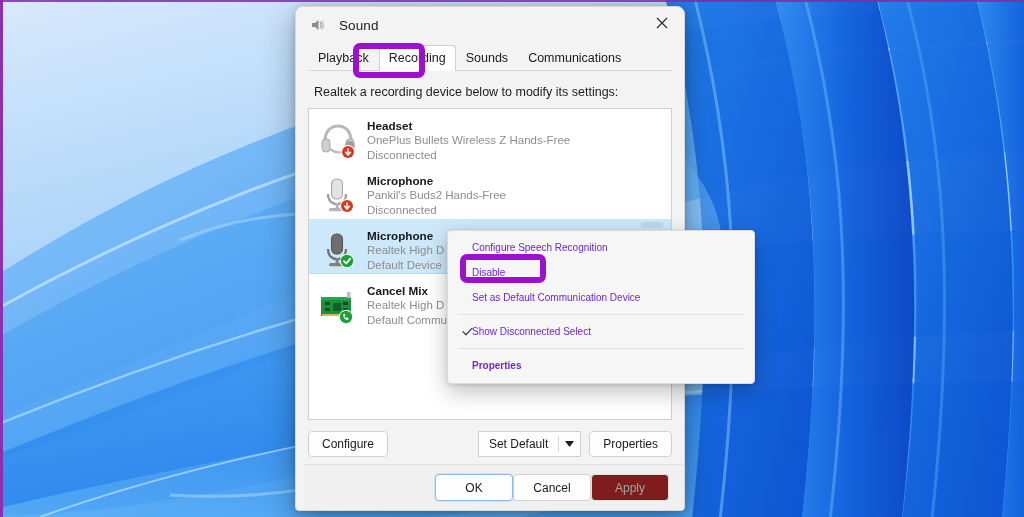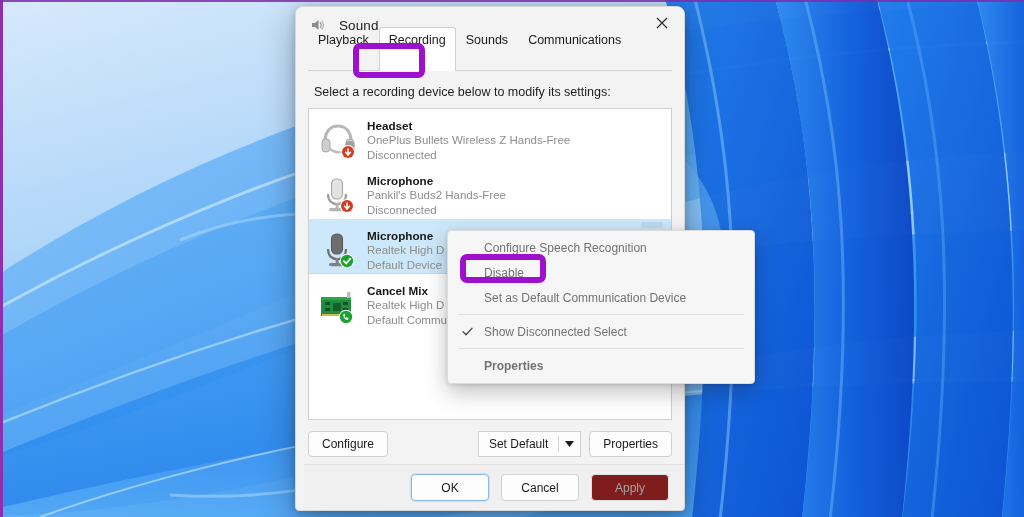--- a/index.html
+++ b/index.html
@@ -68,21 +68,21 @@
     position: relative;
     height: 26px;
     margin-top: 2px;
     padding-left: 12px;
     display: flex; align-items: flex-end;
     z-index: 3;
   }
   .tab {
     font-size: 12.5px;
     color: #1b1b1b;
-    padding: 4px 9px 23px 9px;
+    padding: 4px 9px 5px 9px;
     line-height: 16px;
     border: 1px solid transparent;
     border-bottom: none;
     position: relative;
     white-space: nowrap;
   }
   .tab.active {
     background: #ffffff;
     border-color: #d0d0d0;
     border-radius: 3px 3px 0 0;
@@ -194,21 +194,21 @@
 
   
   .footer {
     position: absolute;
     left: 8px; right: 0; bottom: 0;
     height: 46px;
     background: #f0f0f0;
     border-top: 1px solid #e2e2e2;
     display: flex; align-items: center; justify-content: flex-end;
     padding-right: 15px;
-    gap: 12px;
+    gap: 0;
   }
   .btn-footer {
     min-width: 78px; height: 27px;
   }
   .btn-ok {
     border: 1px solid #8cb8e8;
     box-shadow: 0 0 0 1px #cfe3f7;
   }
   .btn-apply { color: #a4a4a4; background: #7f1d1d; border-color: #e0e0e0; }
 
@@ -220,23 +220,23 @@
     background: #f6f6f6;
     border: 1px solid #dcdcdc;
     border-radius: 4px;
     box-shadow: 0 8px 22px rgba(0,0,0,.25), 0 1px 4px rgba(0,0,0,.12);
     padding: 4px 0 5px 0;
     z-index: 20;
   }
   .menu-item {
     height: 25px;
     display: flex; align-items: center;
-    font-size: 12px;
-    color: #737373;
-    padding-left: 36px;
+    font-size: 10px;
+    color: #6d28d9;
+    padding-left: 24px;
     position: relative;
     white-space: nowrap;
   }
   .menu-item.bold { font-weight: bold; }
   .menu-check {
     position: absolute; left: 14px; top: 0; bottom: 0;
     display: flex; align-items: center;
     color: #444;
   }
   .menu-sep {
@@ -343,21 +343,21 @@
     <div class="tabstrip">
       <div class="tab">Playback</div>
       <div class="tab active">Recording</div>
       <div class="tab">Sounds</div>
       <div class="tab">Communications</div>
       <div class="tab-underline"></div>
     </div>
 
     <div class="tabpanel">
 
-      <div class="hint-text">Select a recording device below to modify its settings:</div>
+      <div class="hint-text">Realtek a recording device below to modify its settings:</div>
 
       <div class="device-list">
 
         <div class="device-row">
           <div class="device-icon">
             <svg width="42" height="42" viewBox="0 0 42 42">
               <path d="M8 22 C8 12 14 7 21 7 C28 7 34 12 34 22" stroke="#b8b8b8" stroke-width="3.2" fill="none"></path>
               <rect x="5" y="20" width="8" height="13" rx="3.6" fill="#cfcfcf" stroke="#a8a8a8" stroke-width="1"></rect>
               <rect x="29" y="20" width="8" height="13" rx="3.6" fill="#cfcfcf" stroke="#a8a8a8" stroke-width="1"></rect>
               <circle cx="32.8" cy="26.5" r="4.6" fill="#9e9e9e"></circle>

